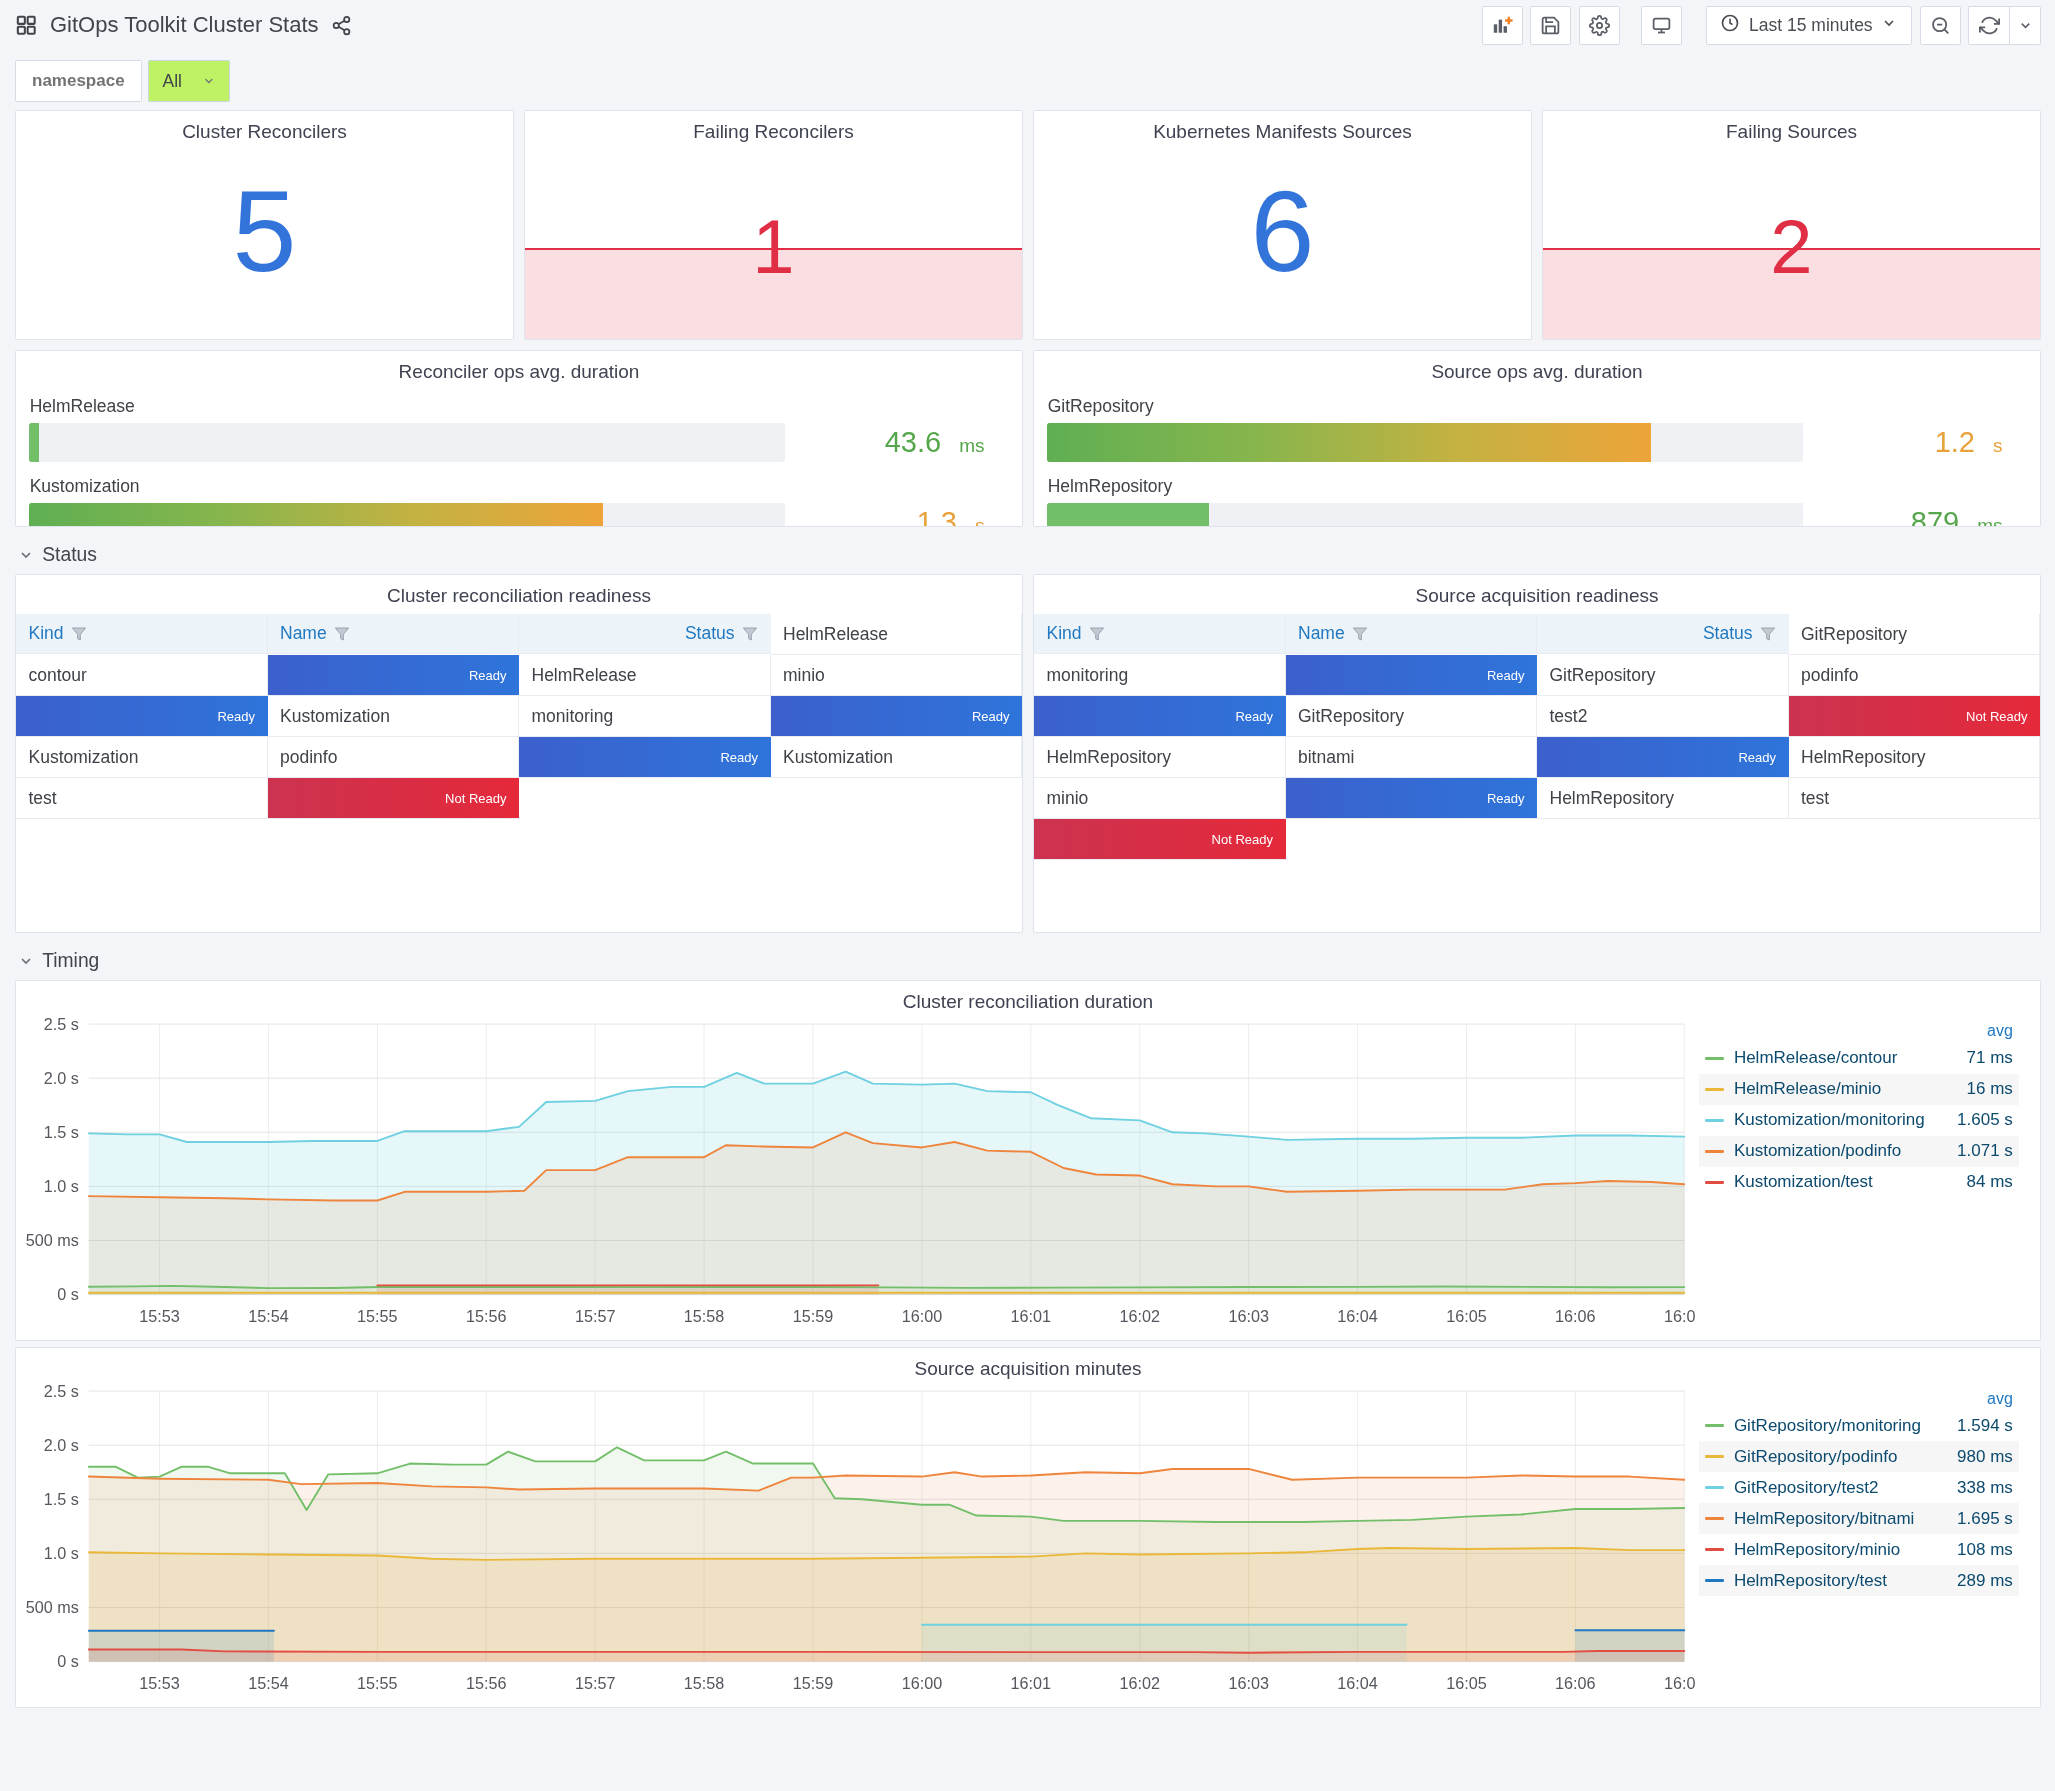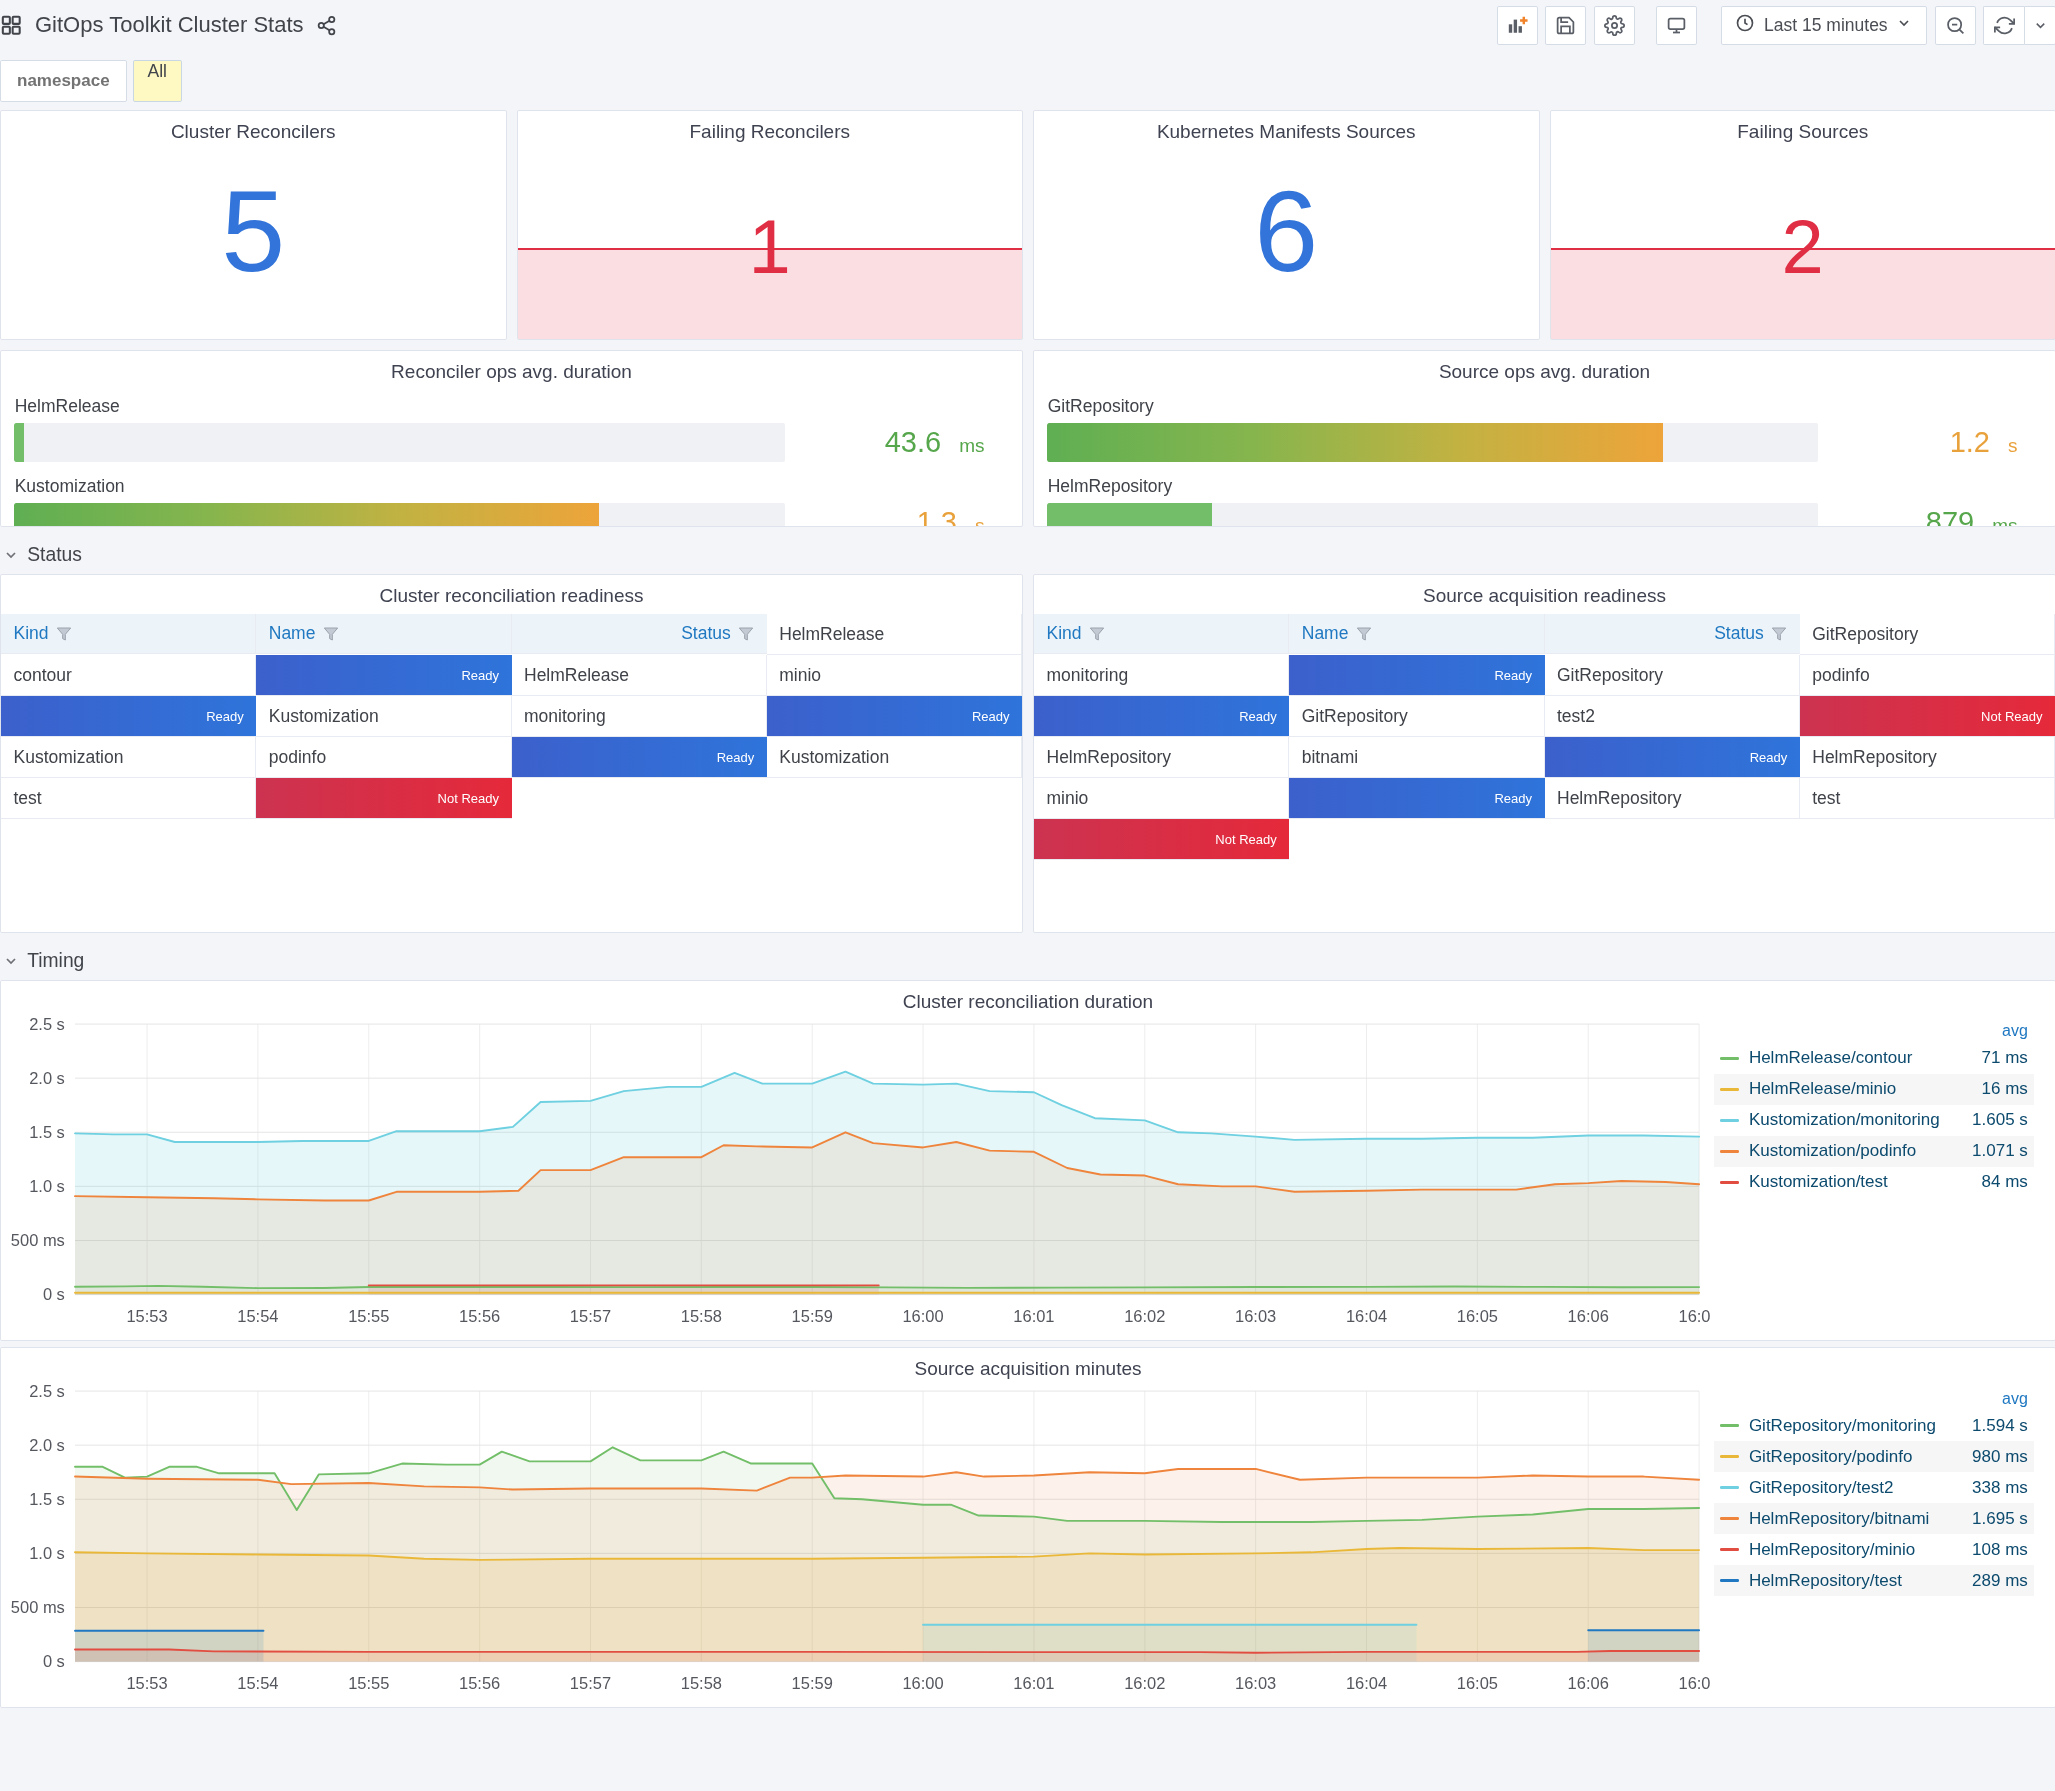--- a/index.html
+++ b/index.html
@@ -1,35 +1,35 @@
 <!DOCTYPE html>
 <html style="font-size:10px"><head>
 <meta charset="utf-8">
 <style>
   html,body{margin:0;padding:0;background:#f4f5f8;}
   body{width:2056px;height:1791px;font-family:"Liberation Sans",sans-serif;color:#52545c;overflow:hidden;}
-  .page{padding:0 0;}
+  .page{padding:0 15px;}
   
   .topbar{height:50px;display:flex;align-items:center;justify-content:space-between;}
   .tb-left{display:flex;align-items:center;gap:12.5px;}
   .dash-title{font-size:22px;font-weight:500;color:#41444b;}
   .icon-btn svg,.tb-left svg{display:block;}
   .tb-right{display:flex;align-items:center;gap:7.5px;}
   .btn{height:39px;min-width:41px;background:#fff;border:0.6px solid #d5dce6;border-radius:1.9px;
        display:flex;align-items:center;justify-content:center;color:#5a5e66;box-sizing:border-box;}
   .btn.time{padding:0 13.7px;gap:8.7px;font-size:17.5px;color:#4a4d53;font-weight:500;}
   .btn-group{display:flex;}
   .btn-group .btn:first-child{border-radius:1.9px 0 0 1.9px;border-right:none;}
   .btn-group .btn:last-child{border-radius:0 1.9px 1.9px 0;min-width:32px;}
   
   .var-row{display:flex;gap:6.2px;margin:10px 0 7.5px;}
   .var-label{height:40px;display:flex;align-items:center;padding:0 16px;background:#fff;
              border:0.6px solid #d5dce6;border-radius:1.9px;color:#737373;font-weight:700;font-size:17px;}
-  .var-value{height:40px;display:flex;align-items:center;gap:20px;padding:0 13.7px;background:#fef9c3;
-             border:0.6px solid #c9d7e4;border-radius:1.9px;color:#41444b;font-size:17.5px;flex-direction:column;}
+  .var-value{height:40px;display:flex;align-items:center;gap:20px;padding:0 13.7px;background:#bef264;
+             border:0.6px solid #c9d7e4;border-radius:1.9px;color:#41444b;font-size:17.5px;}
   
   .panel{background:#fff;border:0.6px solid #dfe4ec;border-radius:1.9px;position:relative;
          overflow:hidden;box-sizing:border-box;}
   .p-title{font-size:19px;font-weight:500;color:#3f4250;text-align:center;padding-top:10px;position:relative;z-index:3;}
   .row4{display:grid;grid-template-columns:repeat(4,1fr);gap:10px;}
   .row2{display:grid;grid-template-columns:1fr 1fr;gap:10px;margin-top:10px;}
   
   .stat{height:230px;}
   .stat-value{position:absolute;left:0;right:0;text-align:center;font-weight:500;z-index:2;line-height:1;}
   .stat-value.big{font-size:115px;top:50%;transform:translateY(-44%);}

